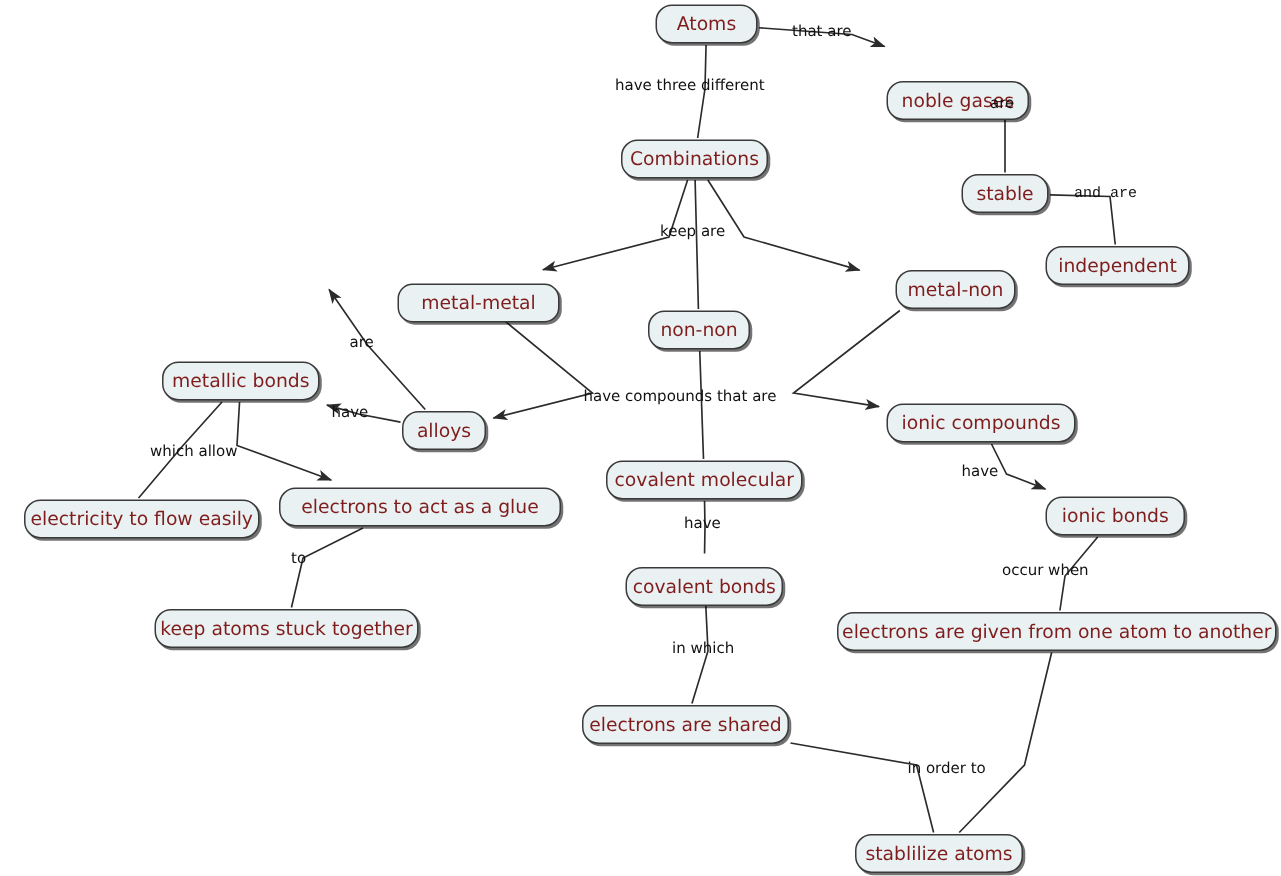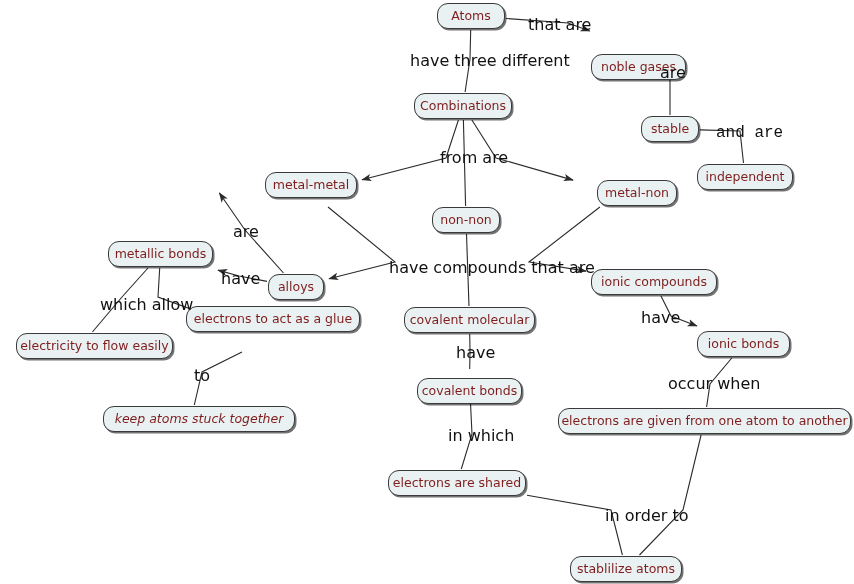--- a/index.html
+++ b/index.html
@@ -35,21 +35,21 @@
     display: flex;
     align-items: center;
     justify-content: center;
     white-space: nowrap;
     padding: 0 9px;
     box-shadow: 1.5px 1.5px 0 rgba(0,0,0,0.55);
   }
   .linklabel {
     position: absolute;
     color: #111111;
-    font-size: 16px;
+    font-size: 10px;
     line-height: 1;
     white-space: nowrap;
     background: transparent;
   }
 </style>
 </head>
 <body>
 
 <div id="canvas">
   <svg id="edges" viewBox="0 0 854 584">
@@ -78,40 +78,40 @@
       <polyline points="527.0,495.3 611.0,510.0 622.4,555.0" fill="none" stroke="#2b2b2b" stroke-width="1.1"></polyline>
       <polyline points="661.0,296.0 671.0,316.0 696.9,326.0" fill="none" stroke="#2b2b2b" stroke-width="1.1" marker-end="url(#ah)"></polyline>
       <polyline points="731.8,358.0 710.0,384.0 706.6,407.0" fill="none" stroke="#2b2b2b" stroke-width="1.1"></polyline>
       <polyline points="701.1,435.0 683.0,510.0 639.5,555.0" fill="none" stroke="#2b2b2b" stroke-width="1.1"></polyline>
     </svg>
 <div class="node" style="left: 437px; top: 3px; width: 68px; height: 26px;">Atoms</div>
     <div class="node" style="left: 591px; top: 36px; width: 95px; height: 26px; margin-top: 18px;">noble gases</div>
     <div class="node" style="left: 641px; top: 116px; width: 58px; height: 26px;">stable</div>
     <div class="node" style="left: 697px; top: 164px; width: 96px; height: 26px;">independent</div>
     <div class="node" style="left: 414px; top: 93px; width: 98px; height: 26px;">Combinations</div>
-    <div class="node" style="left: 265px; top: 172px; width: 92px; height: 26px;">metal-metal</div>
+    <div class="node" style="left: 265px; top: 189px; width: 108px; height: 26px; border-radius: 10px;">metal-metal</div>
     <div class="node" style="left: 597px; top: 180px; width: 80px; height: 26px;">metal-non</div>
     <div class="node" style="left: 432px; top: 207px; width: 68px; height: 26px;">non-non</div>
     <div class="node" style="left: 108px; top: 241px; width: 105px; height: 26px;">metallic bonds</div>
     <div class="node" style="left: 268px; top: 274px; width: 56px; height: 26px;">alloys</div>
     <div class="node" style="left: 591px; top: 269px; width: 126px; height: 26px;">ionic compounds</div>
     <div class="node" style="left: 404px; top: 307px; width: 131px; height: 26px;">covalent molecular</div>
     <div class="node" style="left: 697px; top: 331px; width: 93px; height: 26px;">ionic bonds</div>
     <div class="node" style="left: 16px; top: 333px; width: 157px; height: 26px;">electricity to flow easily</div>
-    <div class="node" style="left: 186px; top: 306px; width: 174px; height: 26px;">electrons to act as a glue</div>
+    <div class="node" style="left: 186px; top: 325px; width: 188px; height: 26px;">electrons to act as a glue</div>
     <div class="node" style="left: 417px; top: 378px; width: 105px; height: 26px;">covalent bonds</div>
     <div class="node" style="left: 558px; top: 408px; width: 293px; height: 26px;">electrons are given from one atom to another</div>
-    <div class="node" style="left: 103px; top: 406px; width: 192px; height: 26px; font-style: italic;">keep atoms stuck together</div>
+    <div class="node" style="left: 103px; top: 406px; width: 176px; height: 26px;">keep atoms stuck together</div>
     <div class="node" style="left: 388px; top: 470px; width: 138px; height: 26px;">electrons are shared</div>
     <div class="node" style="left: 570px; top: 556px; width: 112px; height: 26px;">stablilize atoms</div>
     <div class="linklabel" style="left: 528px; top: 17px;">that are</div>
     <div class="linklabel" style="left: 660px; top: 65px;">are</div>
     <div class="linklabel" style="left: 716px; top: 125px; font-family: Liberation Mono, monospace;">and are</div>
     <div class="linklabel" style="left: 410px; top: 53px;">have three different</div>
-    <div class="linklabel" style="left: 440px; top: 150px;">from are</div>
+    <div class="linklabel" style="left: 440px; top: 150px;">keep are</div>
     <div class="linklabel" style="left: 233px; top: 224px;">are</div>
     <div class="linklabel" style="left: 221px; top: 271px;">have</div>
     <div class="linklabel" style="left: 389px; top: 260px;">have compounds that are</div>
     <div class="linklabel" style="left: 100px; top: 297px;">which allow</div>
     <div class="linklabel" style="left: 641px; top: 310px;">have</div>
     <div class="linklabel" style="left: 194px; top: 368px;">to</div>
     <div class="linklabel" style="left: 456px; top: 345px;">have</div>
     <div class="linklabel" style="left: 668px; top: 376px;">occur when</div>
     <div class="linklabel" style="left: 448px; top: 428px;">in which</div>
     <div class="linklabel" style="left: 605px; top: 508px;">in order to</div>

